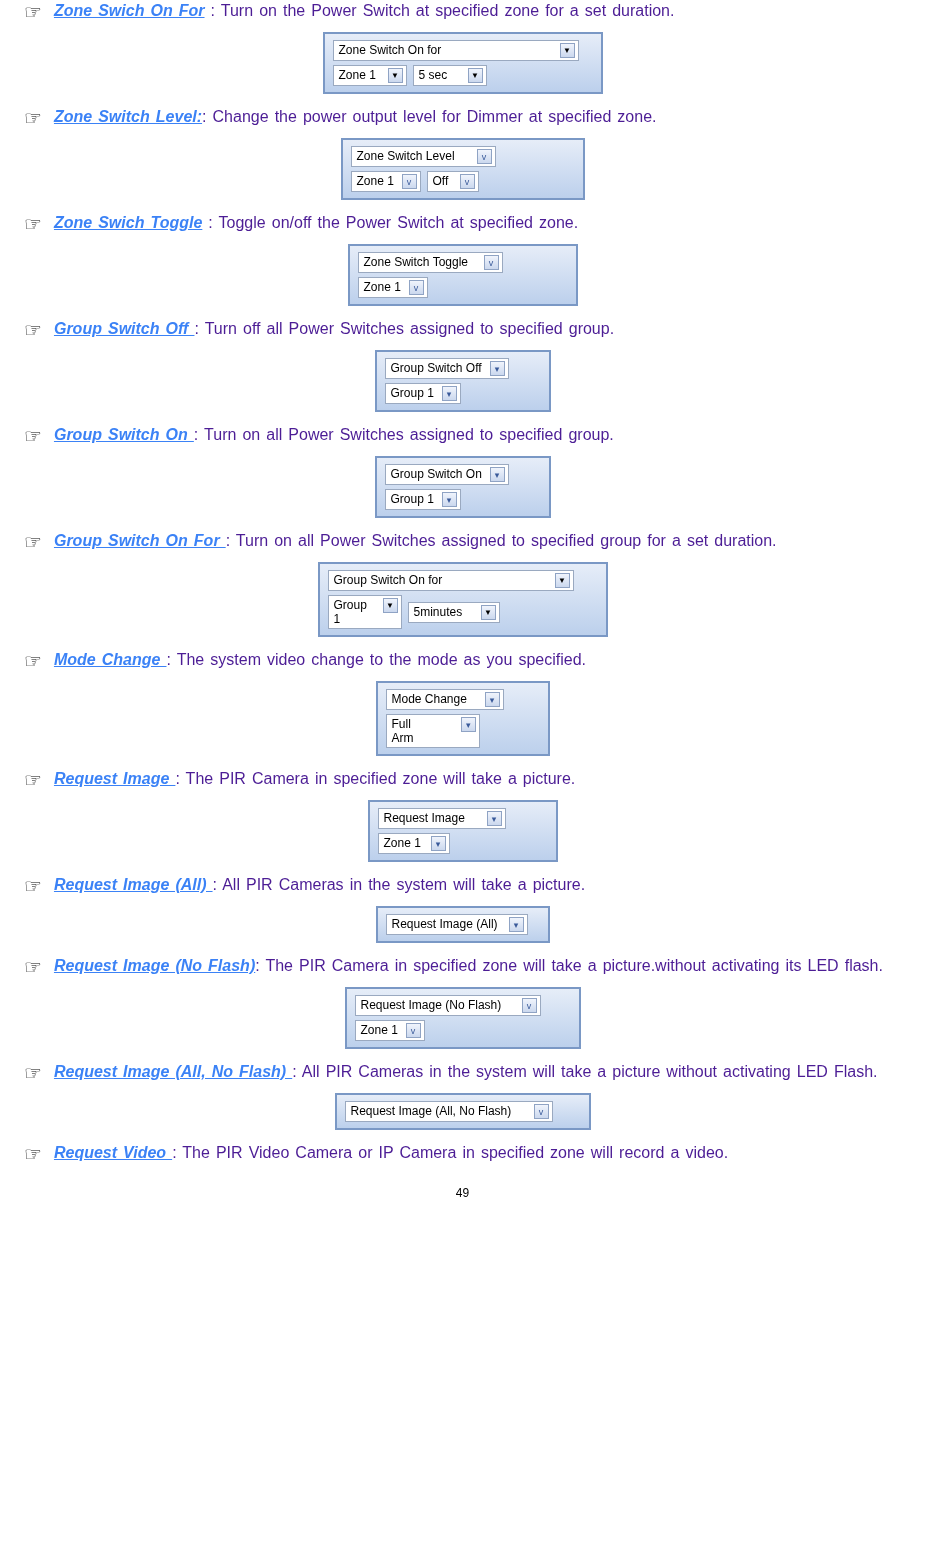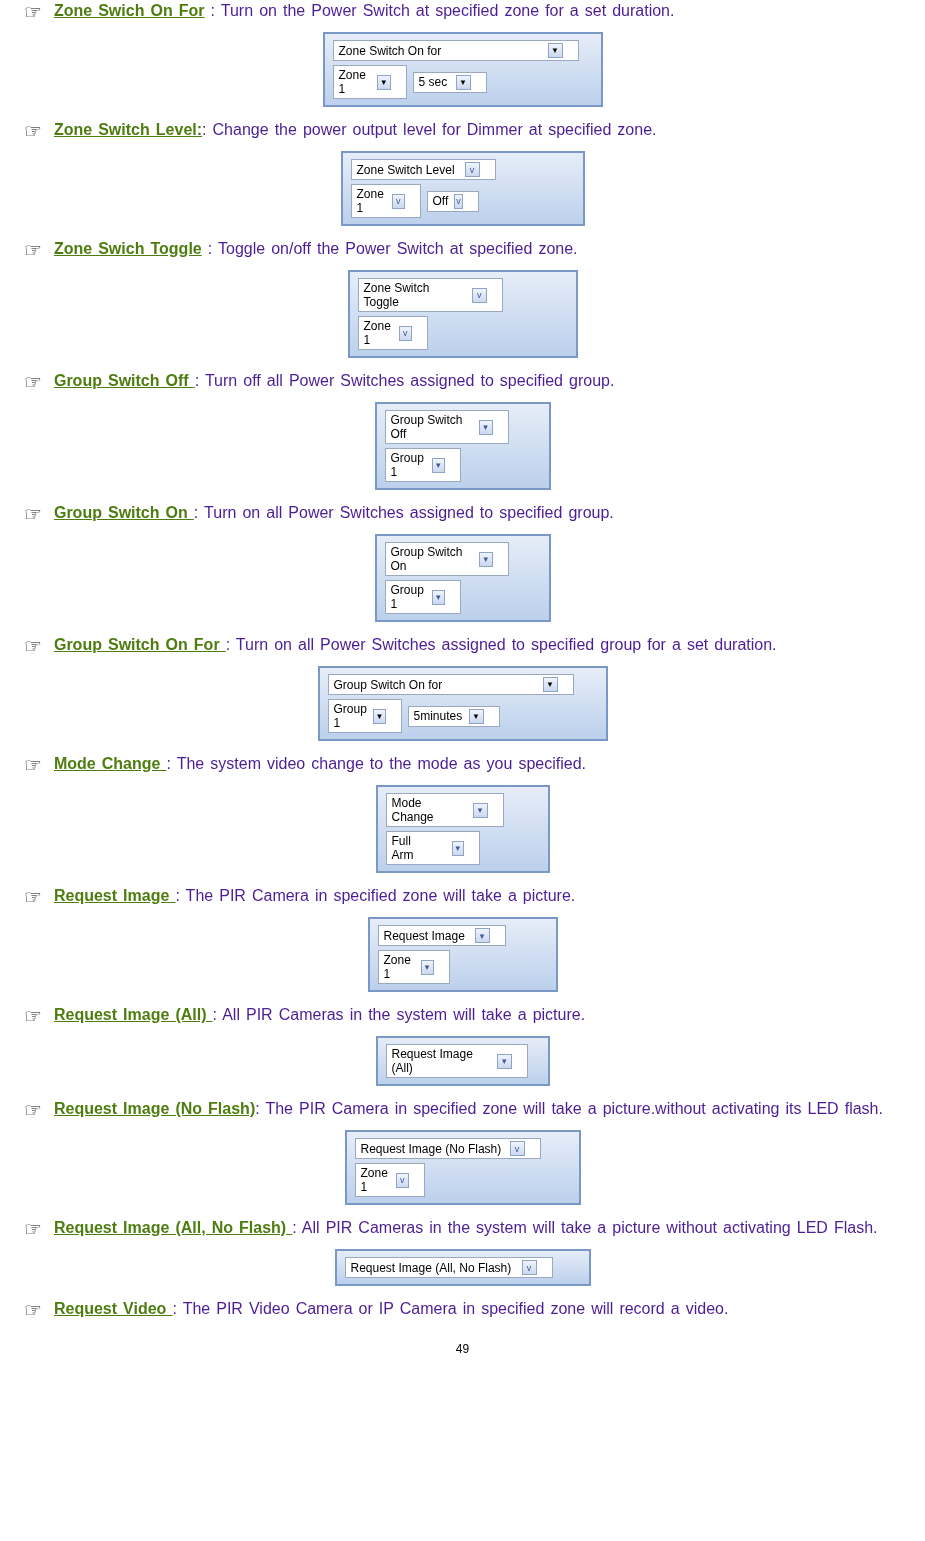--- a/index.html
+++ b/index.html
@@ -19,22 +19,23 @@
       gap: 12px;
       margin-bottom: 8px;
     }
     .hand-icon {
       font-size: 20px;
       font-family: "Wingdings", sans-serif;
       flex-shrink: 0;
       padding-left: 4px;
     }
     .term {
-      color: #4d7c0f;
+      color: #3b82f6;
       font-weight: bold;
+      font-style: italic;
       text-decoration: underline;
     }
     .desc {
       color: #4c1d95;
       line-height: 1.35;
     }
     .item-text {
       flex: 1;
       text-align: justify;
     }
@@ -52,26 +53,26 @@
       gap: 4px;
     }
     .row {
       display: flex;
       flex-direction: row;
       gap: 6px;
       align-items: center;
     }
     .sel {
       display: inline-flex;
-      align-items: center;
+      align-items: flex-start;
       justify-content: space-between;
       background: #fff;
       border: 1px solid #9aa9c0;
       font-size: 12px;
-      padding: 2px 15px 2px 5px;
+      padding: 2px 3px 2px 5px;
       color: #000;
       gap: 6px;
     }
     .sel-arrow {
       width: 15px;
       height: 15px;
       background: linear-gradient(#f0f4fc, #cbd8ee);
       border: 1px solid #8fa3c4;
       display: inline-flex;
       align-items: center;

